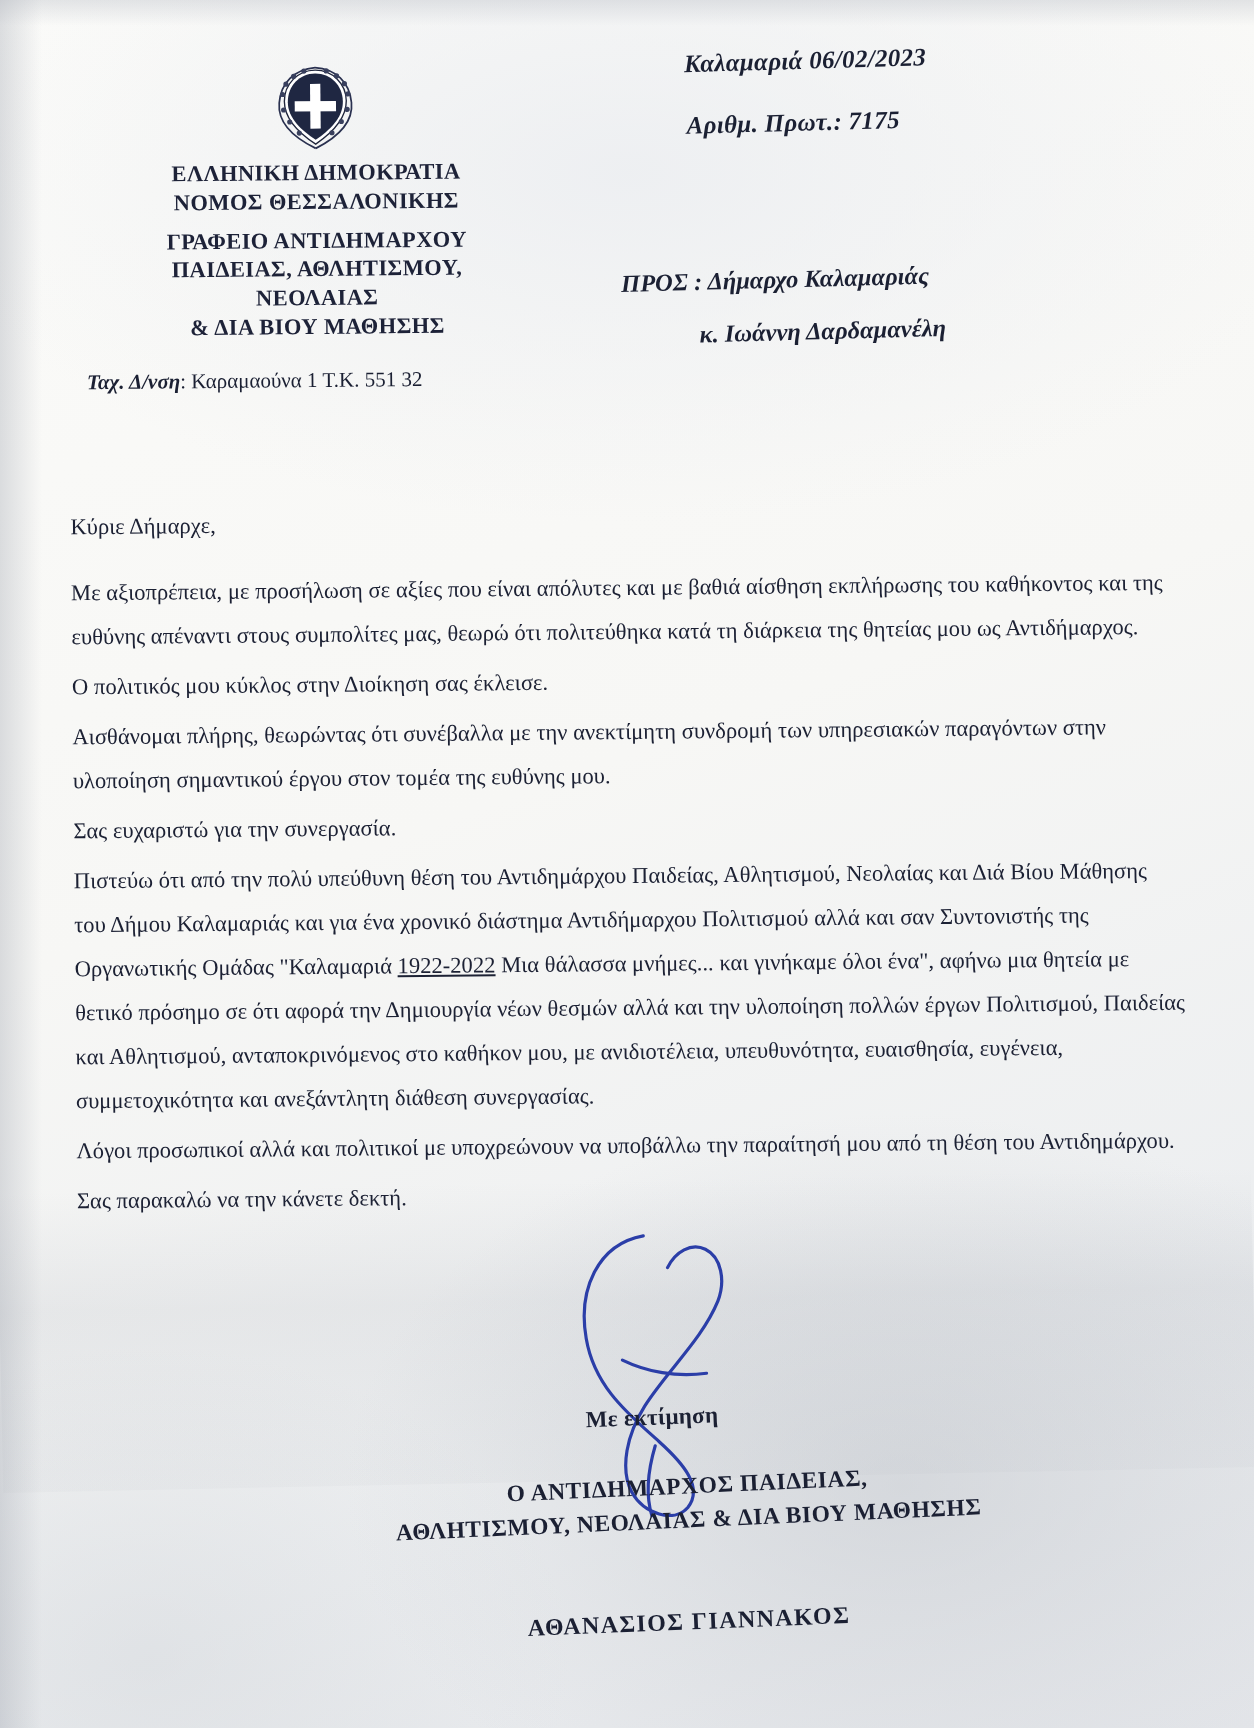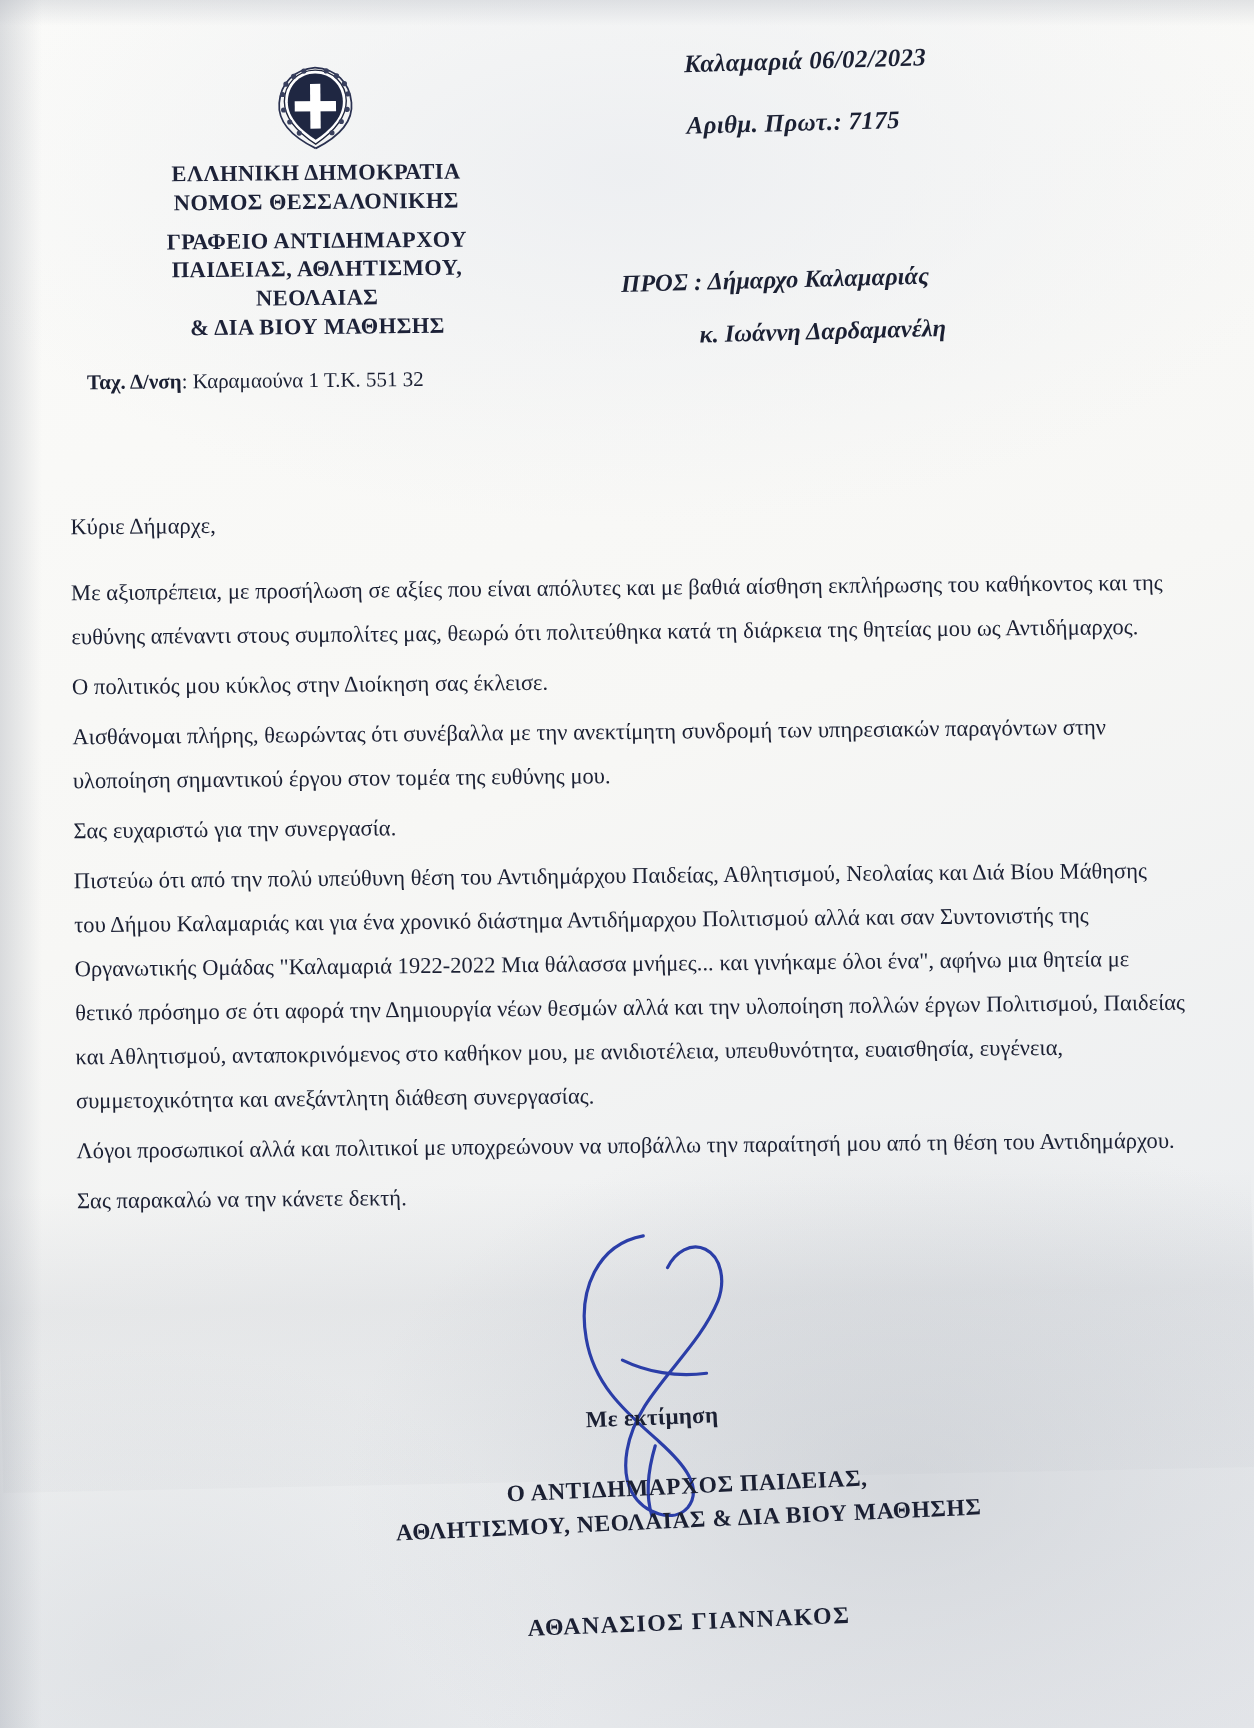--- a/index.html
+++ b/index.html
@@ -80,21 +80,21 @@
   .org-line.sub {
     margin-top: 10px;
   }
   .addr {
     margin-top: 26px;
     font-size: 21px;
     text-align: left;
     padding-left: 4px;
     white-space: nowrap;
   }
-  .addr b { font-weight: 700; }
+  .addr b { font-weight: 700; font-style: italic; }
 
   .header-right {
     position: absolute;
     left: 690px;
     top: 46px;
     width: 500px;
     font-style: italic;
   }
   .hr-line1 {
     font-size: 25px;
@@ -139,21 +139,21 @@
     font-size: 22.6px;
     line-height: 44px;
     color: #1c2134;
   }
   .body-text p {
     margin: 0 0 6px 0;
     text-align: left;
   }
   .body-text p.salutation { margin-bottom: 22px; }
   .body-text p.para { margin-bottom: 6px; }
-  .u { }
+  .u { text-decoration: underline; }
 
   
   .sign-block {
     position: absolute;
     left: 330px;
     top: 1405px;
     width: 700px;
     text-align: center;
   }
   .sign-regards {

